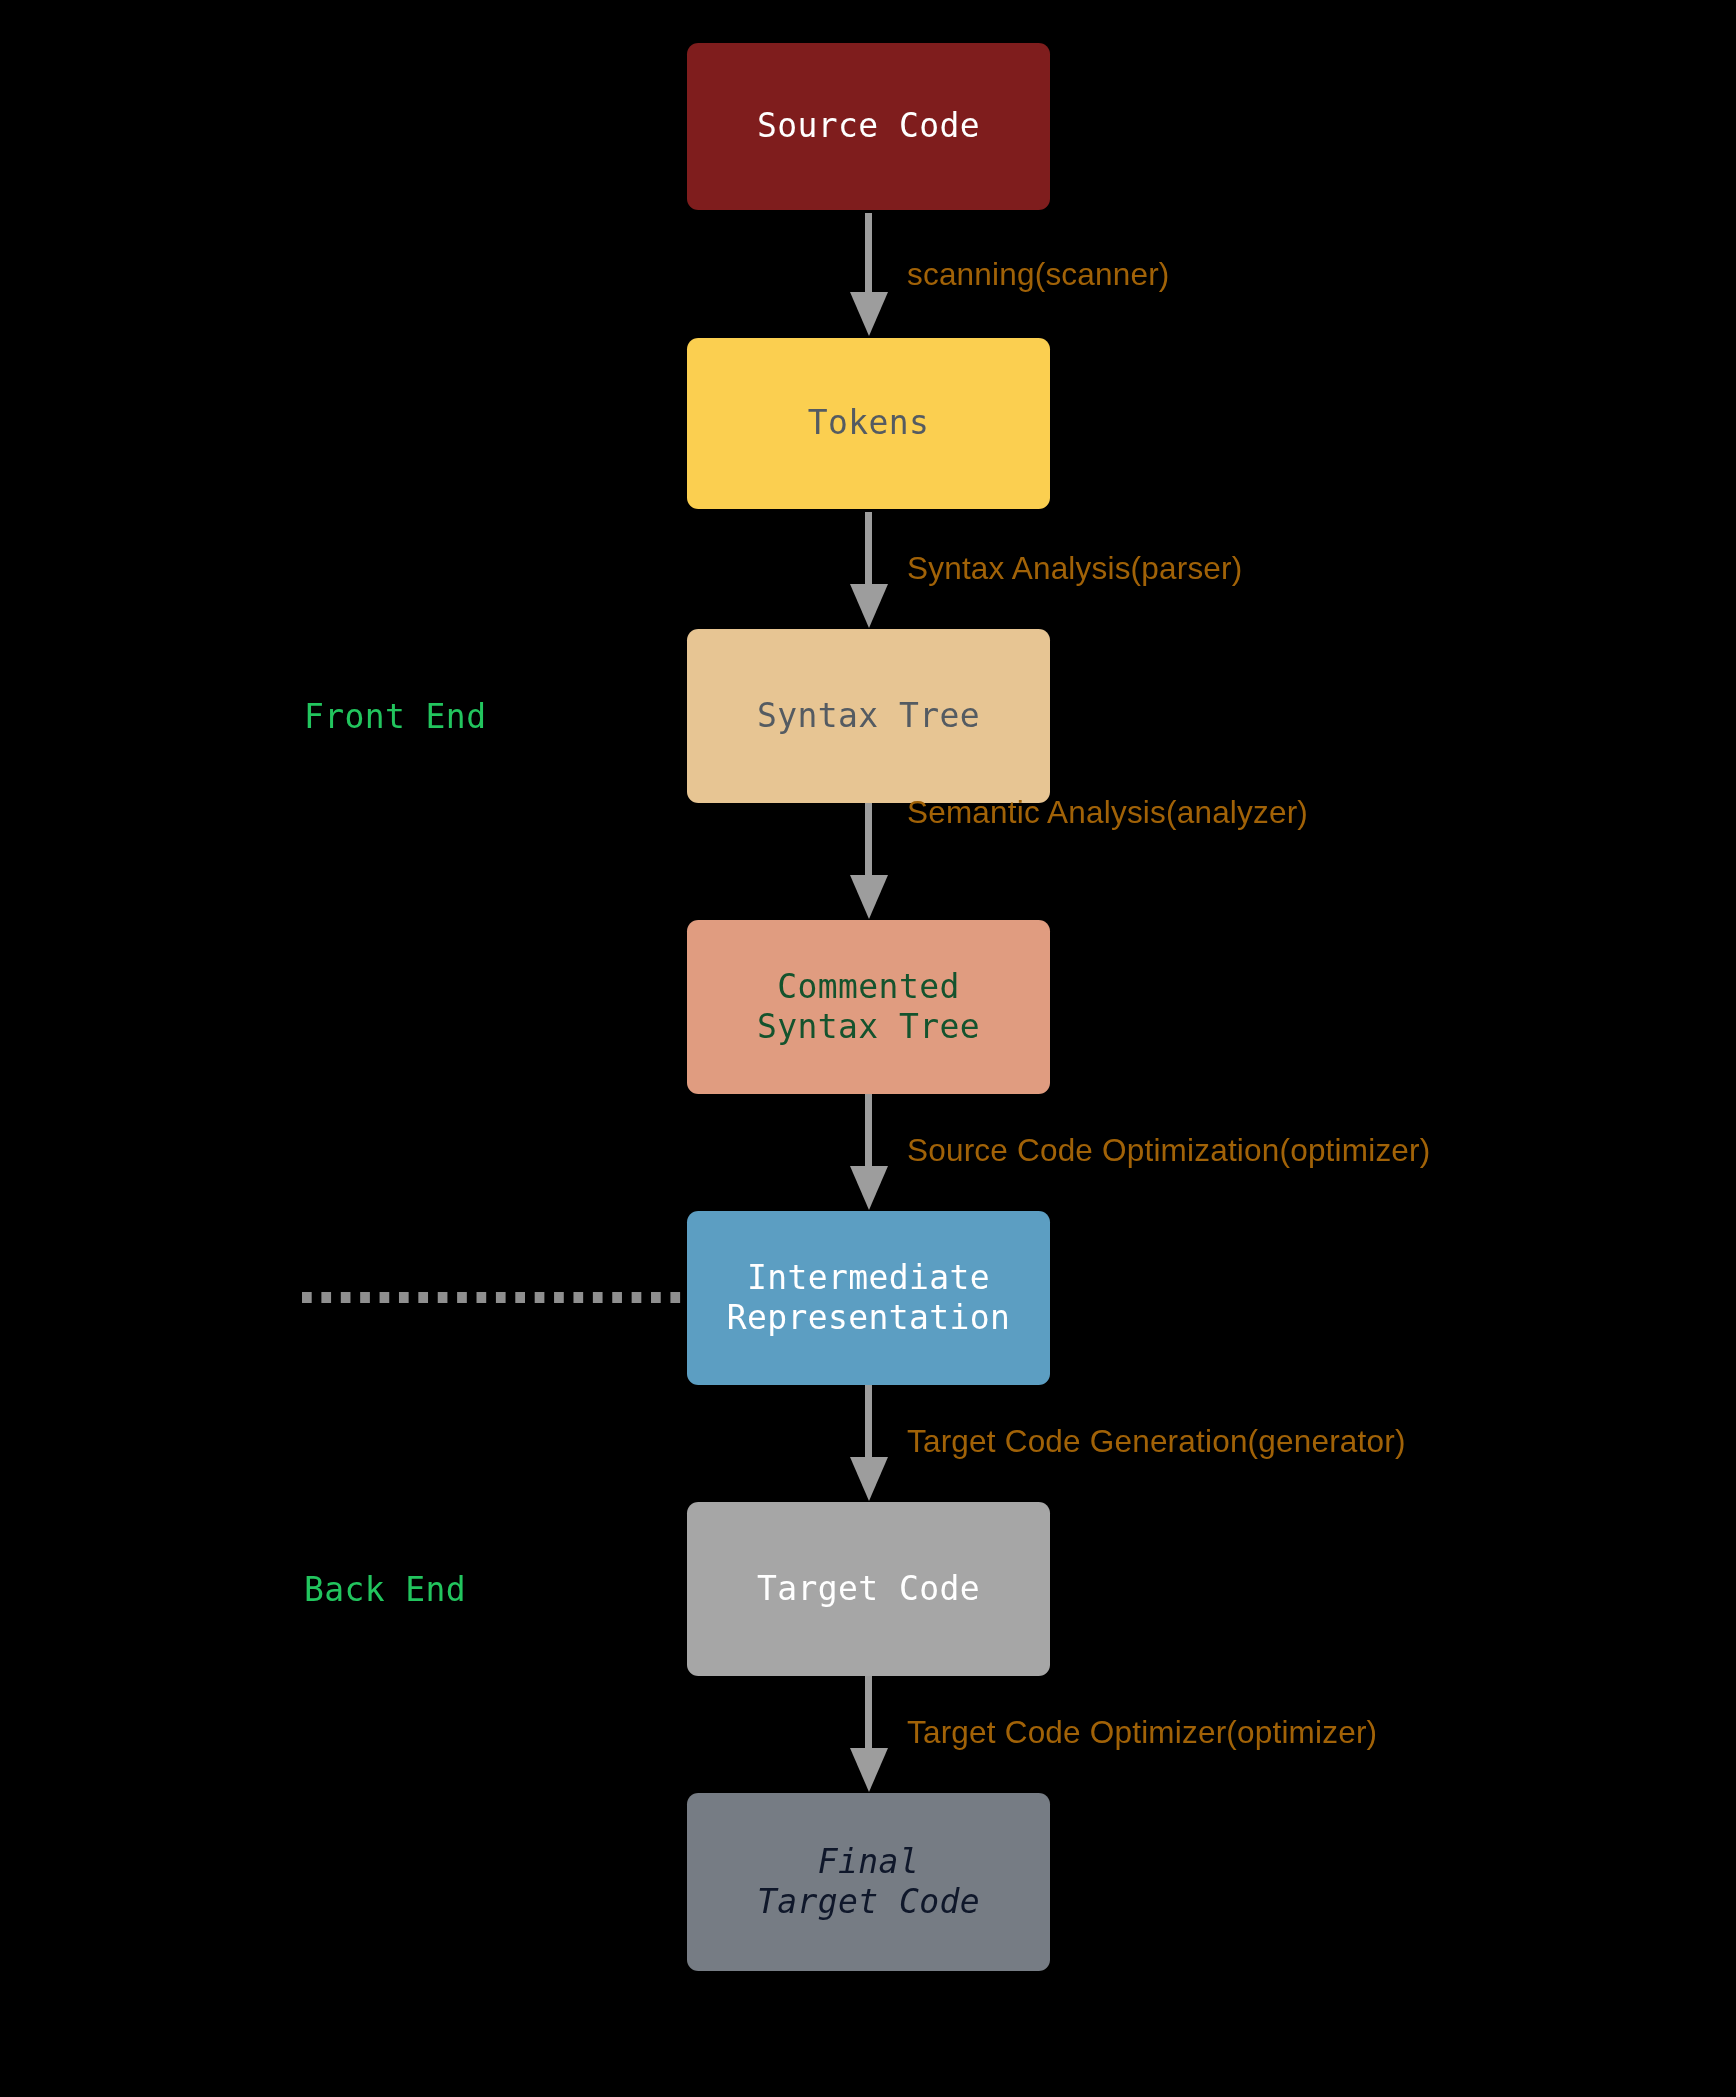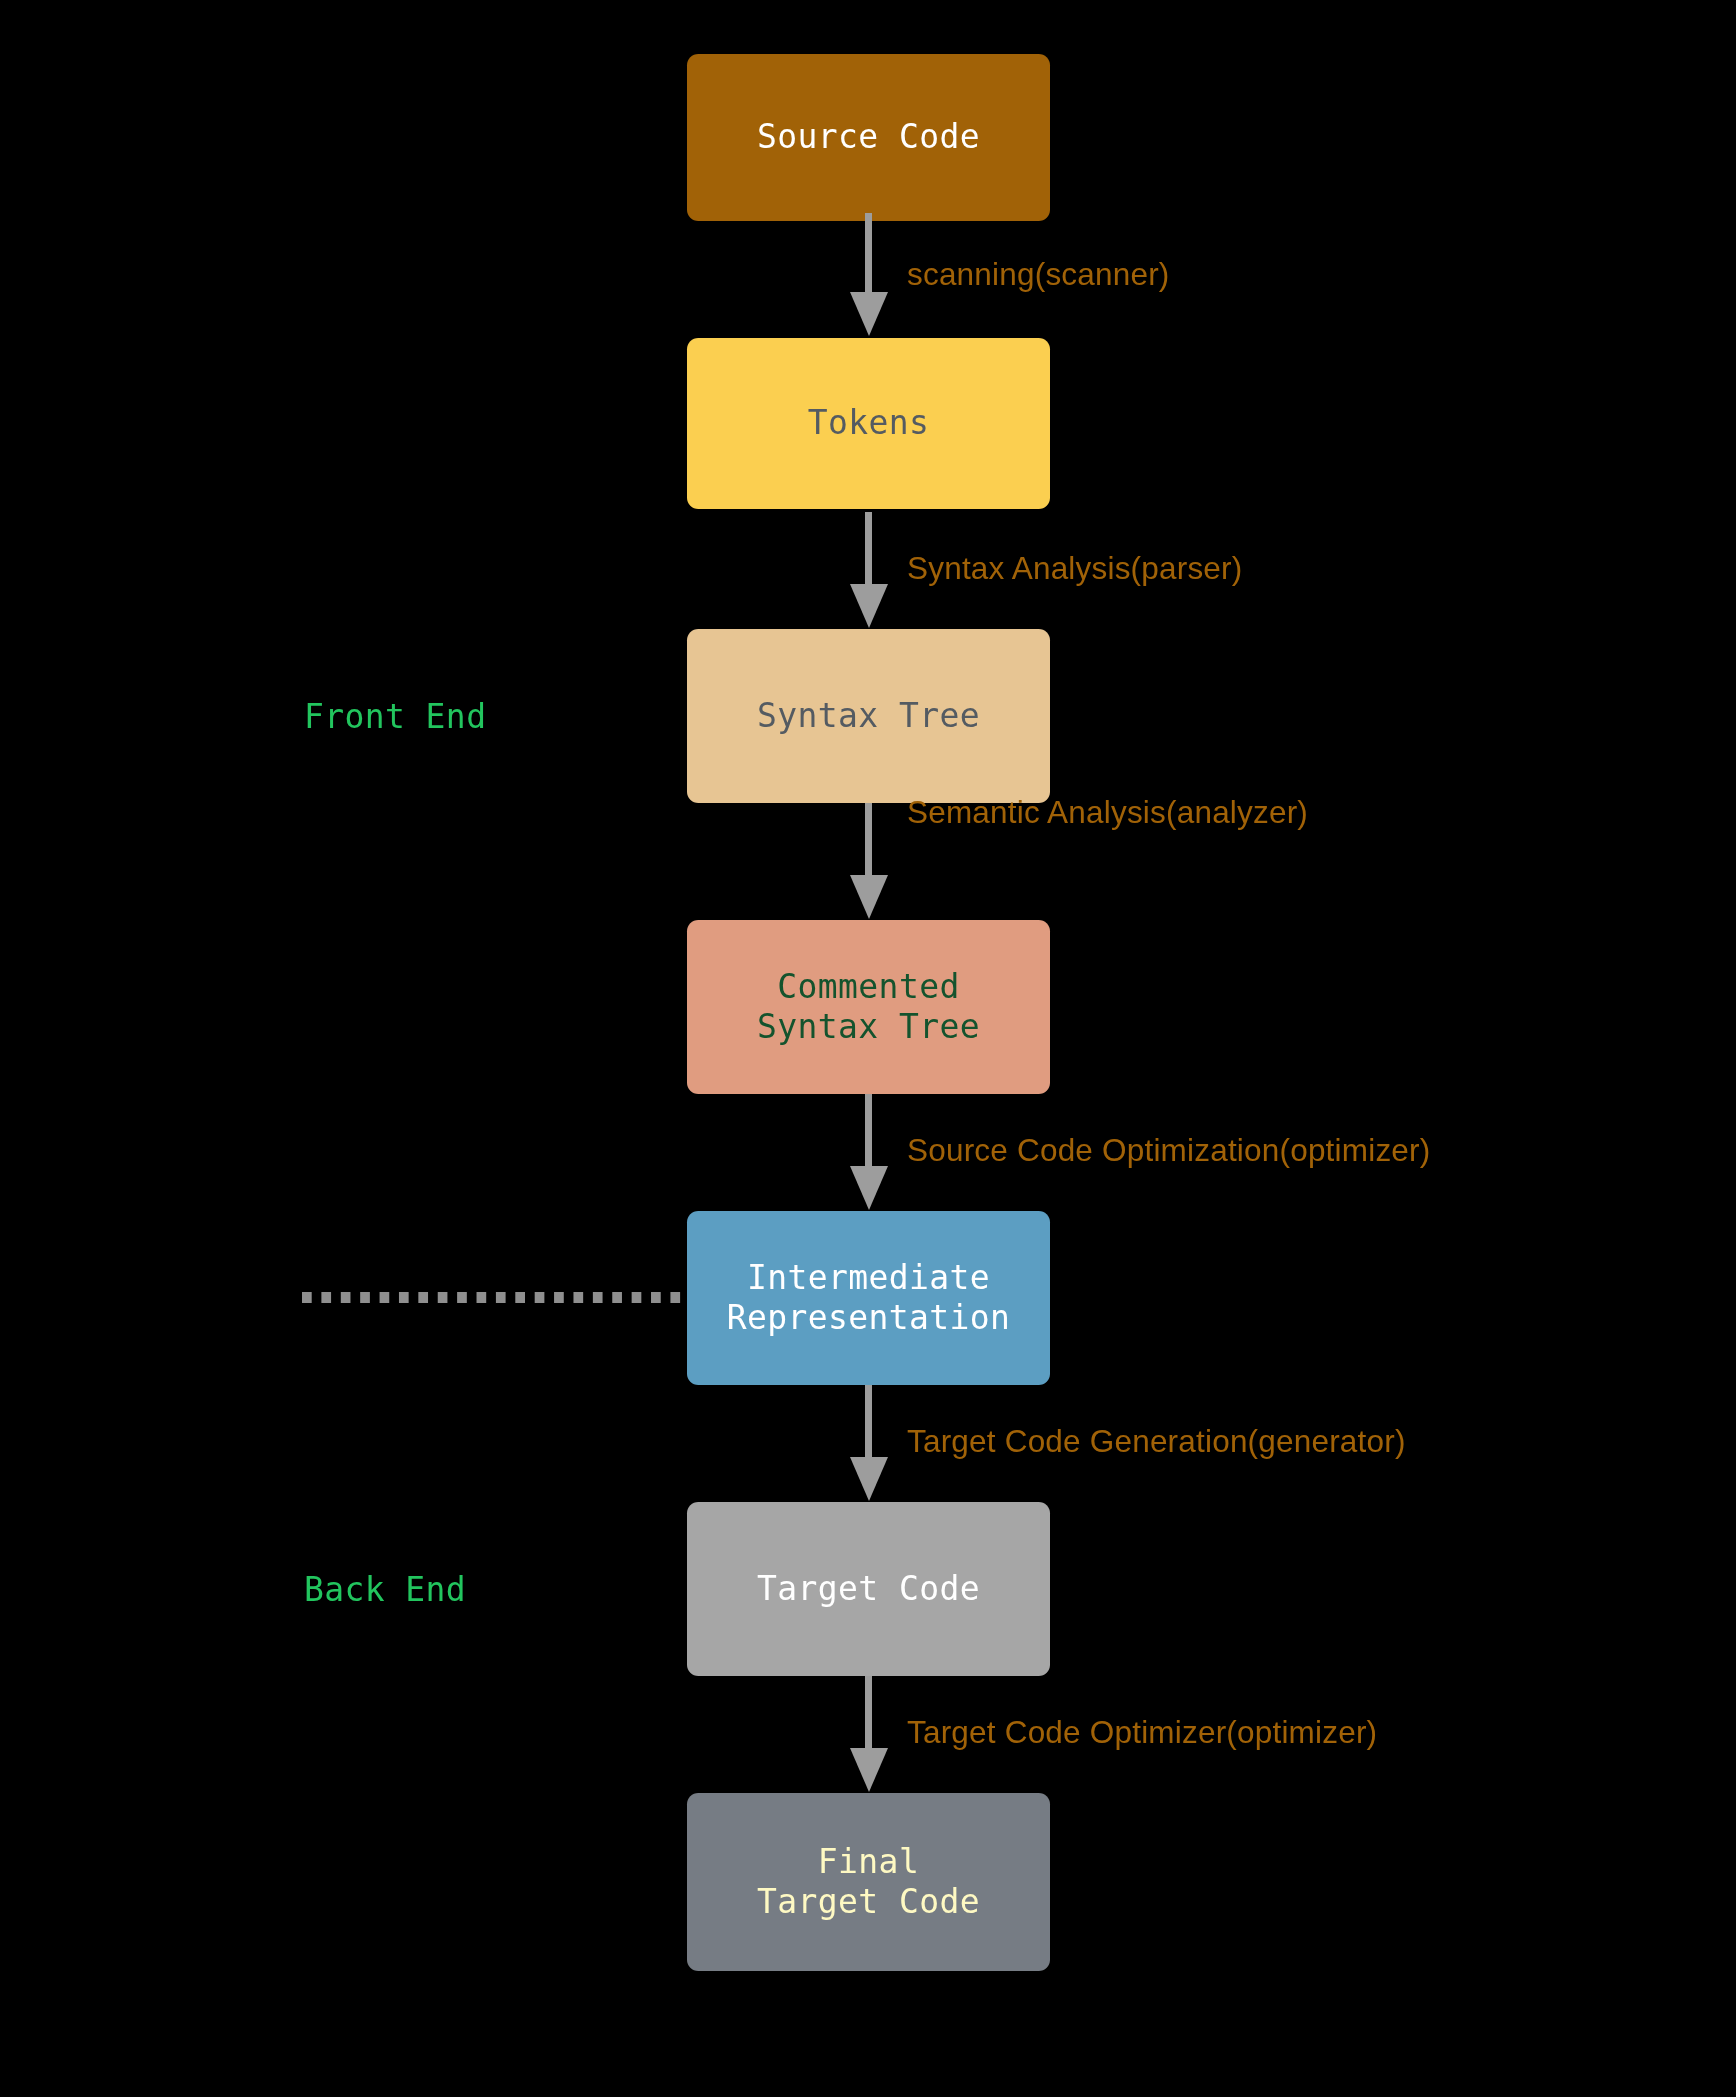--- a/index.html
+++ b/index.html
@@ -31,27 +31,27 @@
     justify-content: center;
     text-align: center;
     font-family: "DejaVu Sans Mono", "Liberation Mono", monospace;
     font-size: 33px;
     line-height: 1.22;
     letter-spacing: 0.4px;
     white-space: pre-line;
     user-select: none;
   }
 
-  .node-n0 { top: 54px;   height: 167px; background: #a16207; color: #ffffff; }
+  .node-n0 { top: 43px;   height: 167px; background: #7f1d1d; color: #ffffff; }
   .node-n1 { top: 338px;  height: 171px; background: #fbcf50; color: #545b62; }
   .node-n2 { top: 629px;  height: 174px; background: #e7c593; color: #545b62; }
   .node-n3 { top: 920px; height: 174px; background: #e09c80; color: #14532d; }
   .node-n4 { top: 1211px; height: 174px; background: #5c9ec2; color: #ffffff; }
   .node-n5 { top: 1502px; height: 174px; background: #a6a6a6; color: #ffffff; }
-  .node-n6 { top: 1793px; height: 178px; background: #767c84; color: #fef9c3; }
+  .node-n6 { top: 1793px; height: 178px; background: #767c84; color: #0f172a; font-style: italic; }
 
   
   .arrow {
     position: absolute;
     left: 865px;
     width: 7.3px;
     background: #9d9d9d;
   }
   .arrow::after {
     content: "";

